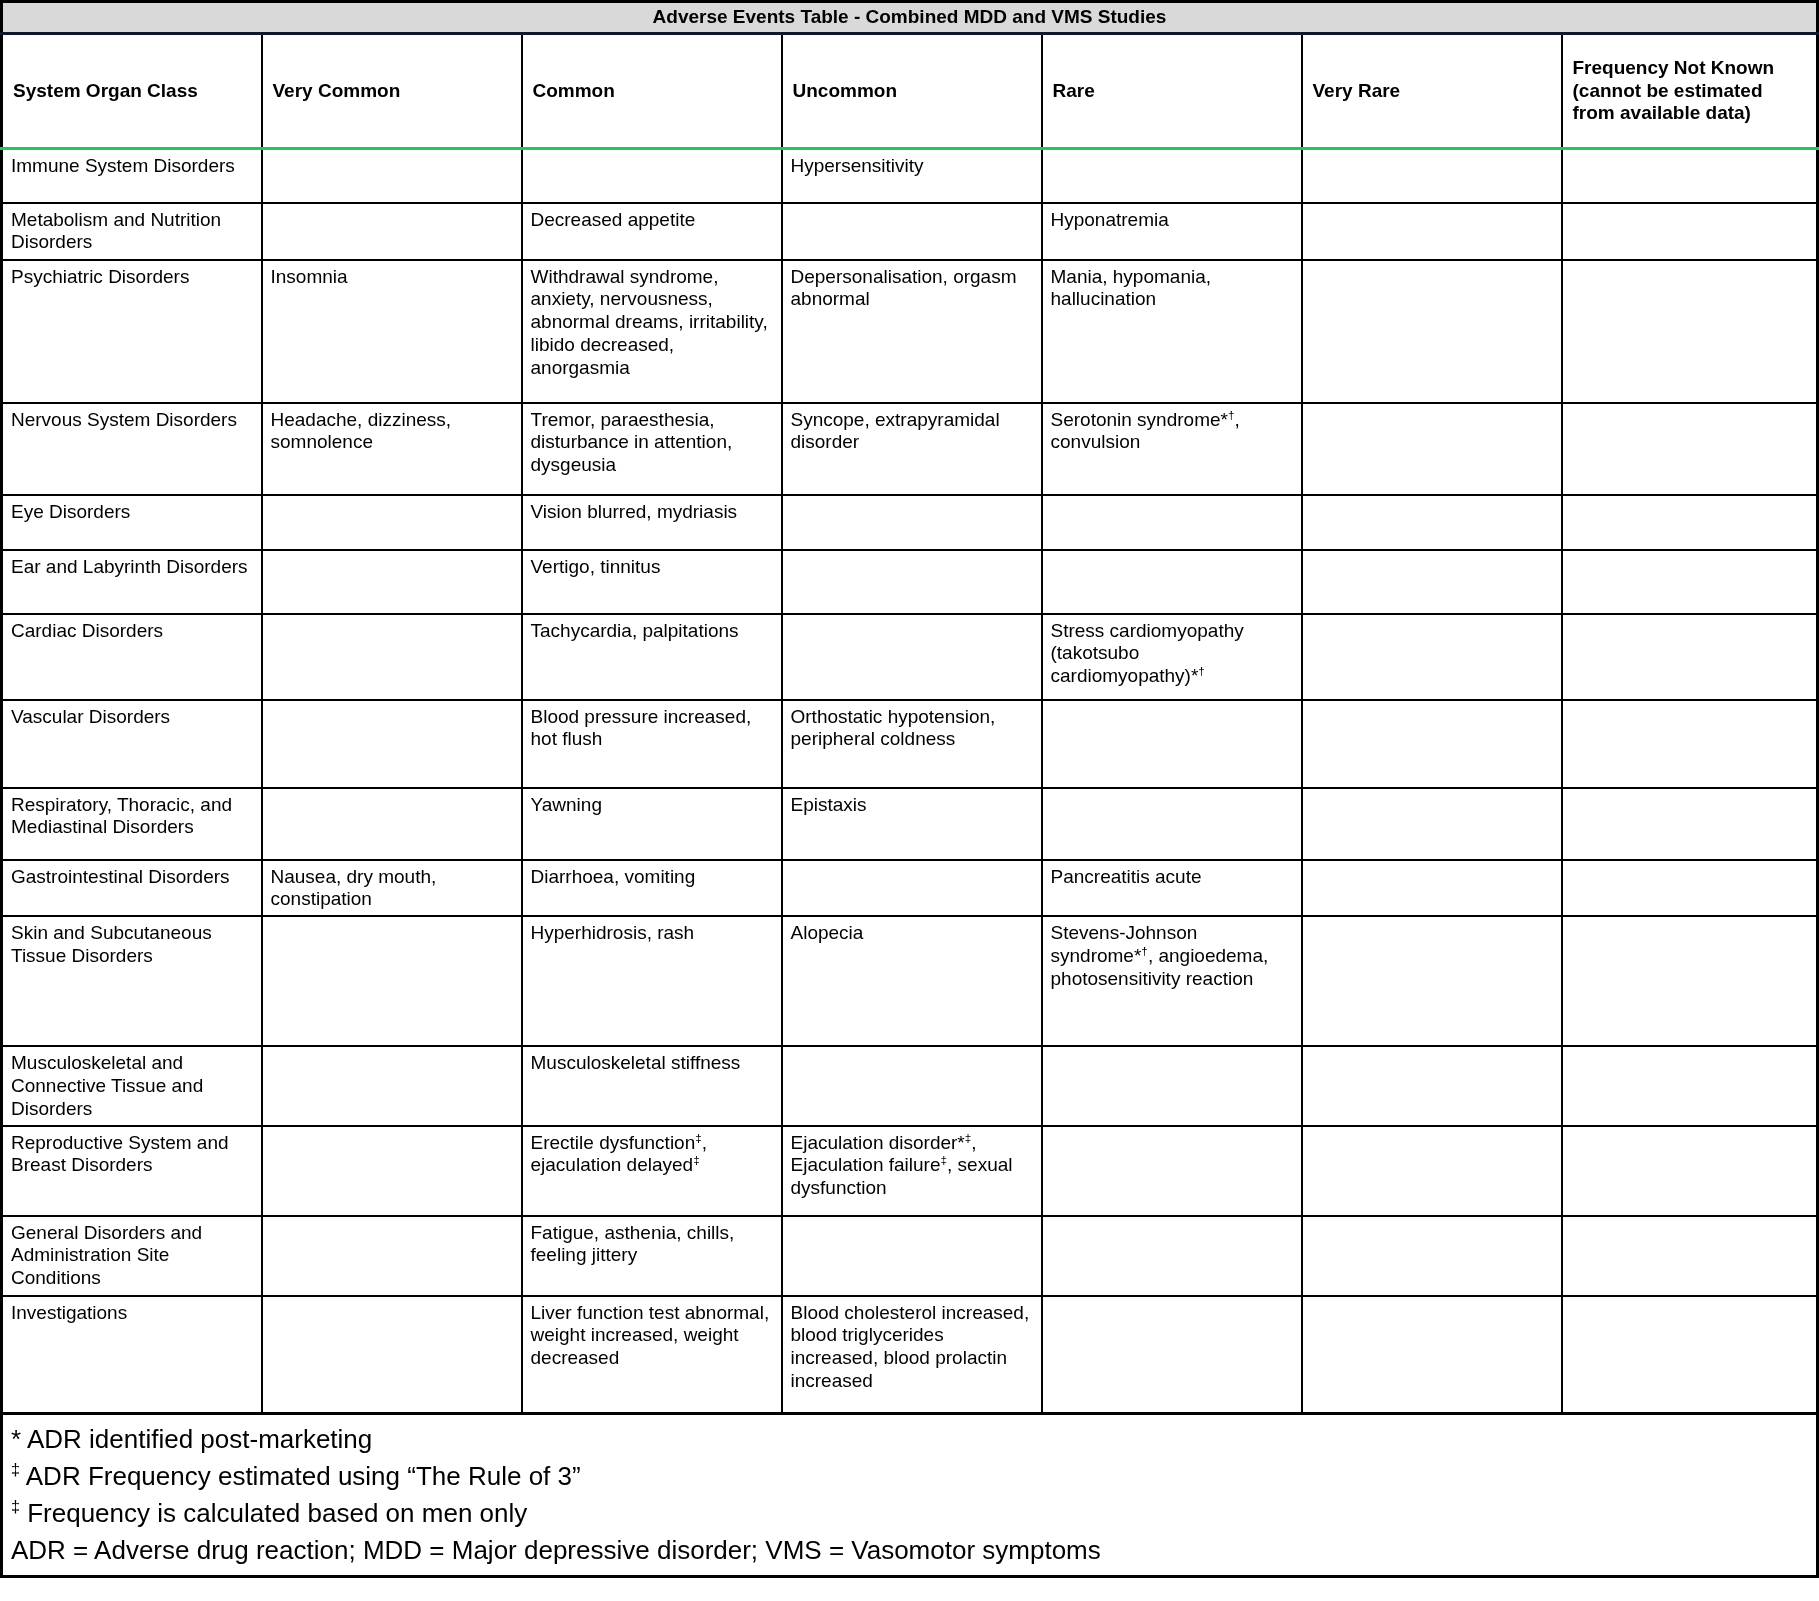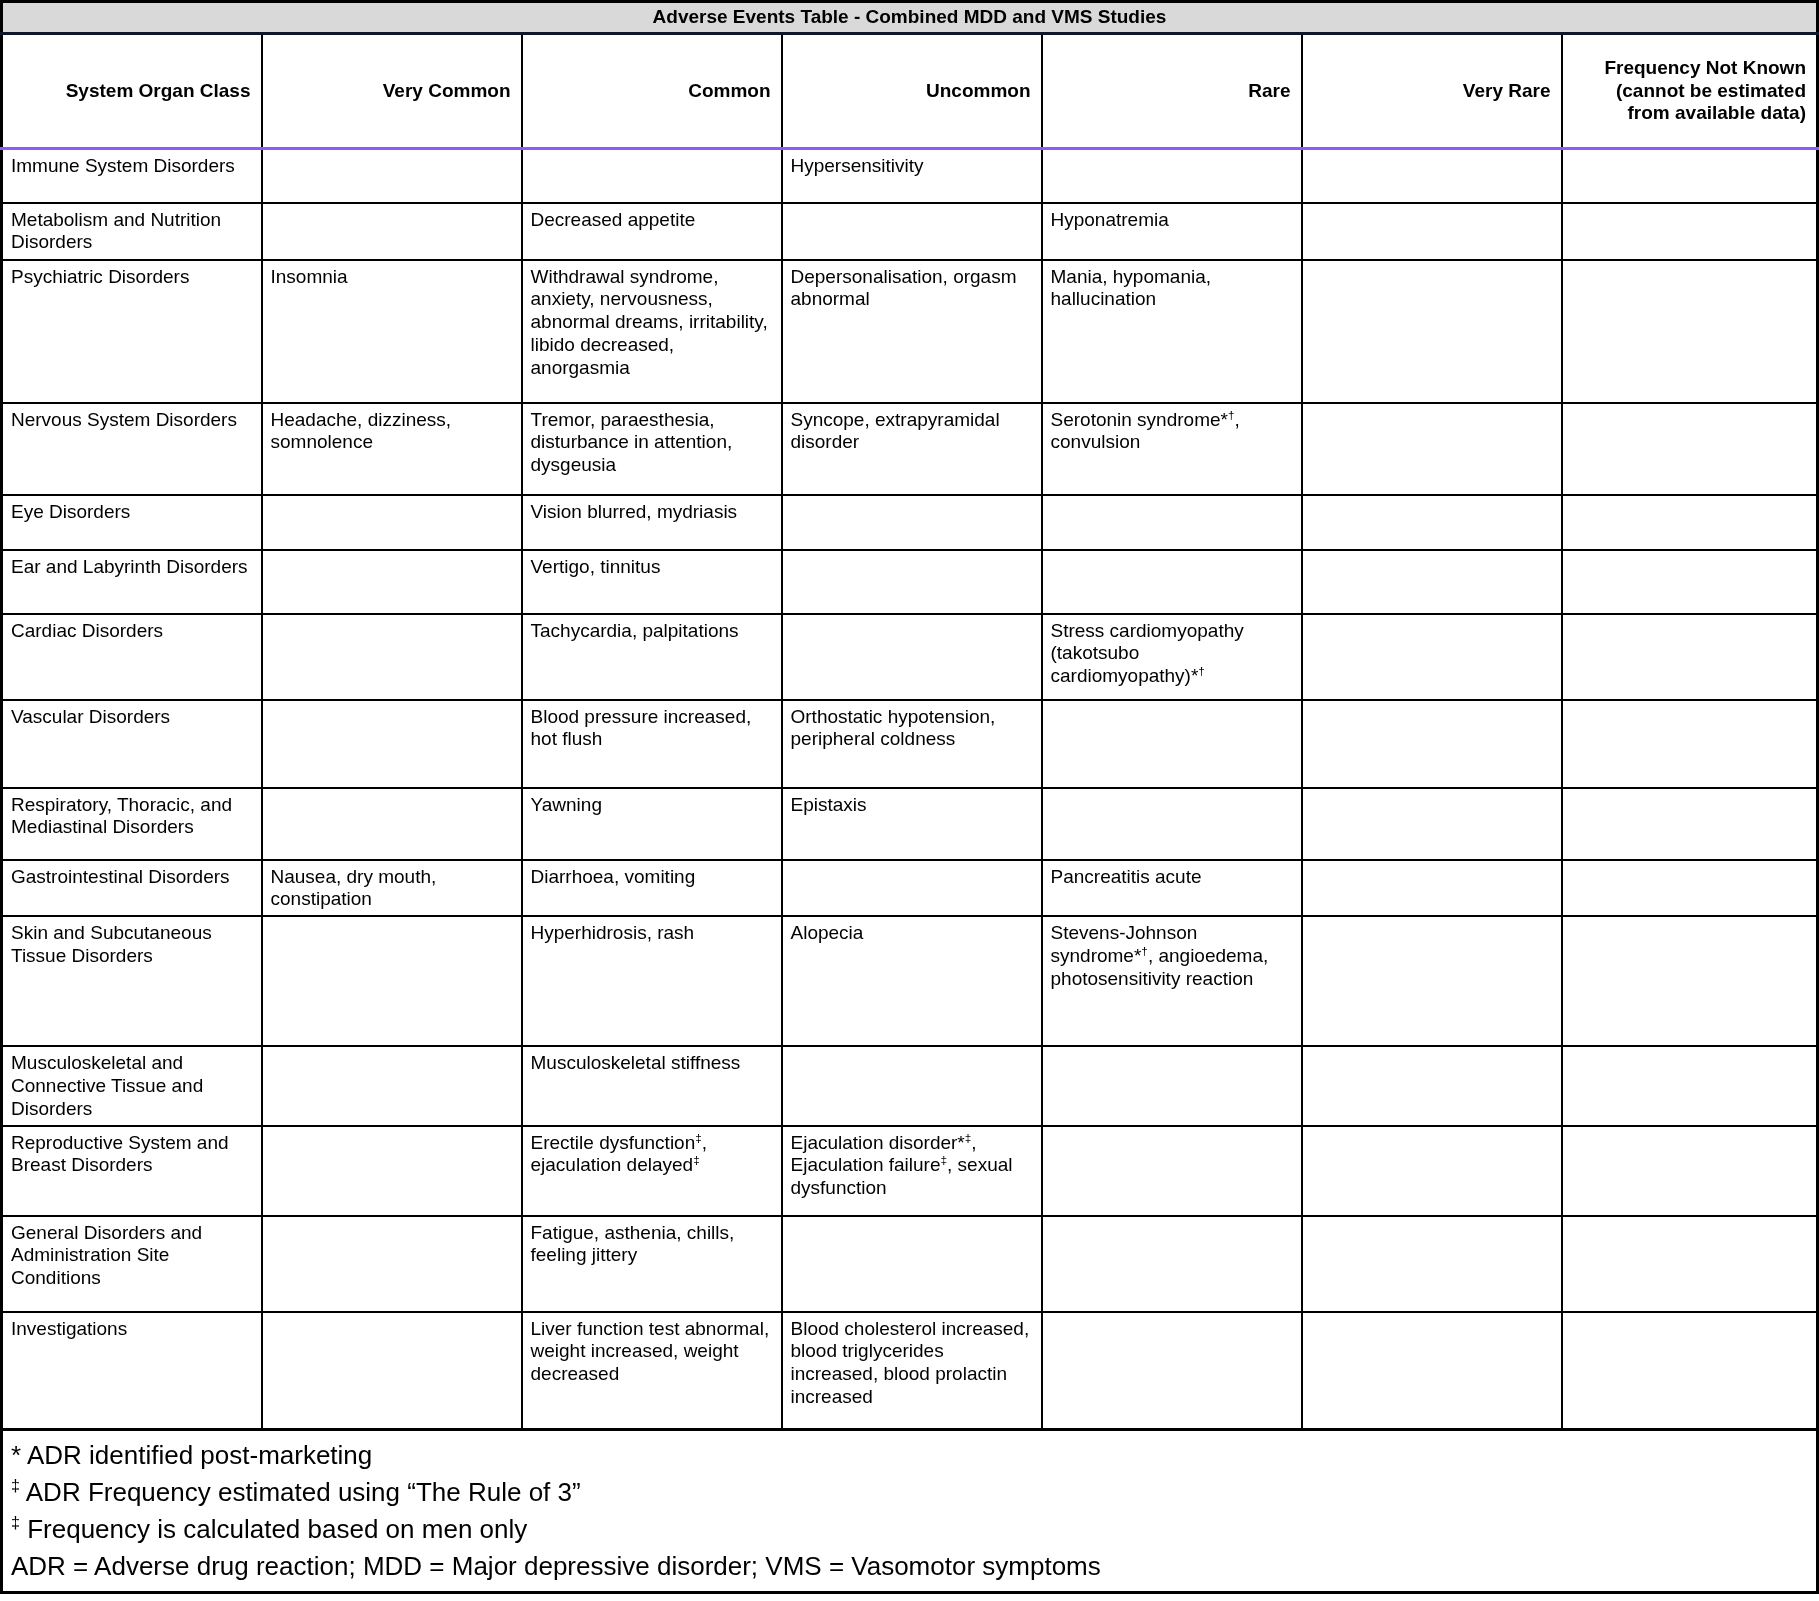--- a/index.html
+++ b/index.html
@@ -23,23 +23,23 @@
   .title-row td {
     background: #d9d9d9;
     font-weight: bold;
     text-align: center;
     vertical-align: middle;
     padding: 3px 4px;
     border-bottom: 3px solid #0f172a;
   }
   .header-row th {
     font-weight: bold;
-    text-align: right;
+    text-align: left;
     vertical-align: middle;
-    border-bottom: 3px solid #8b5cf6;
+    border-bottom: 3px solid #22c55e;
     padding: 22px 10px;
   }
   .footer-row td {
     border-top: 3px solid #000;
     padding: 6px 8px;
     vertical-align: top;
   }
   .footnote-line { line-height: 1.42; font-size: 26px; }
   sup { font-size: 62%; line-height: 0; vertical-align: super; }
 </style>
@@ -196,21 +196,21 @@
   <tr style="height:90px">
     <td class="supify">Reproductive System and Breast Disorders</td>
     <td class="supify"></td>
     <td class="supify">Erectile dysfunction<sup>‡</sup>, ejaculation delayed<sup>‡</sup></td>
     <td class="supify">Ejaculation disorder*<sup>‡</sup>, Ejaculation failure<sup>‡</sup>, sexual dysfunction</td>
     <td class="supify"></td>
     <td class="supify"></td>
     <td class="supify"></td>
   </tr>
 
-  <tr style="height:96px">
+  <tr style="height:80px">
     <td class="supify">General Disorders and Administration Site Conditions</td>
     <td class="supify"></td>
     <td class="supify">Fatigue, asthenia, chills, feeling jittery</td>
     <td class="supify"></td>
     <td class="supify"></td>
     <td class="supify"></td>
     <td class="supify"></td>
   </tr>
 
   <tr style="height:118px">

